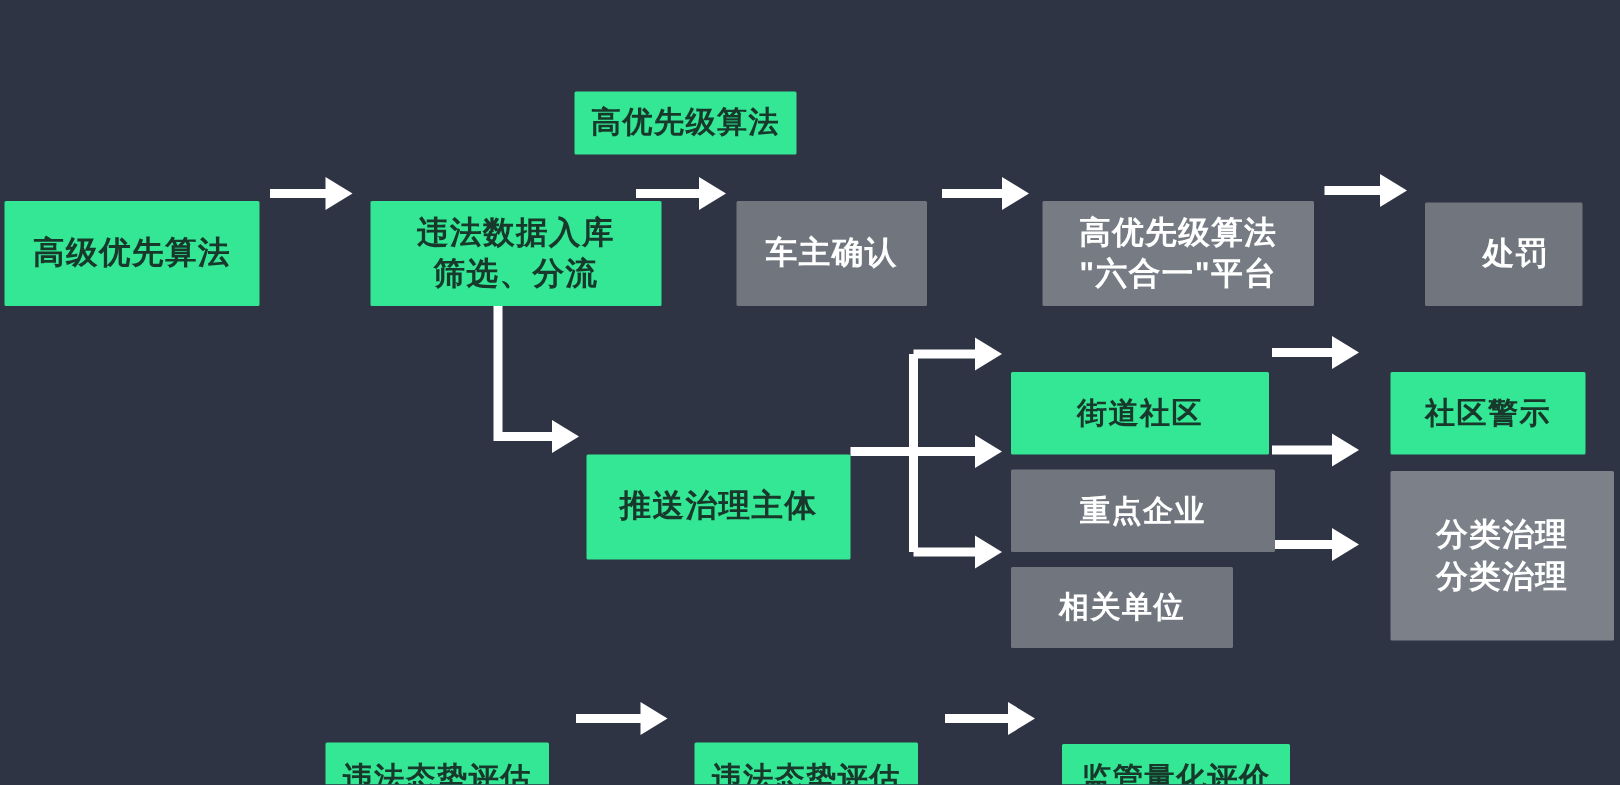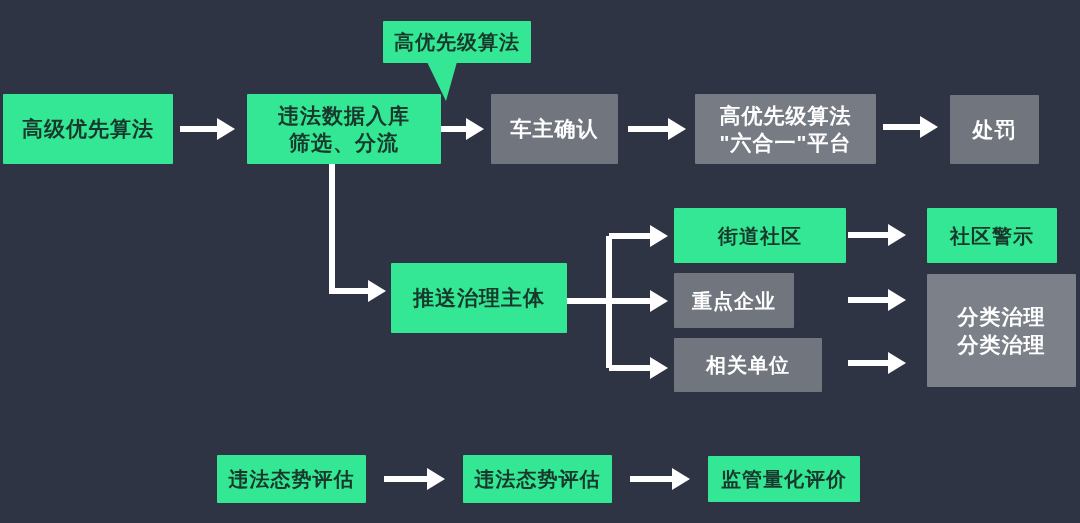--- a/index.html
+++ b/index.html
@@ -23,38 +23,39 @@
   .node{
     position:absolute;
     display:flex;flex-direction:column;
     align-items:center;justify-content:center;
     text-align:right;
     font-weight:700;
     font-size:21px;
     line-height:1.3;
     border-radius:1px;
     letter-spacing:1px;
+    margin-top:40px;
   }
   .green{background:var(--green);color:var(--ink-on-green);}
   .gray{background:var(--gray);color:var(--white);}
   .gray-light{background:var(--gray-light);color:var(--white);}
   .gray-big{background:var(--gray-big);color:var(--white);}
 
   
   .n-priority  {left:3px;   top:94px;  width:170px; height:70px;}
   .n-intake    {left:247px; top:94px;  width:194px; height:70px;}
   .n-owner     {left:491px; top:94px;  width:127px; height:70px;}
   .n-platform  {left:695px; top:94px;  width:181px; height:70px;}
-  .n-punish    {left:950px; top:95px;  width:89px;  height:69px;}
+  .n-punish    {left:950px; top:95px;  width:89px;  height:69px;padding-left:16px;}
   
   .callout     {left:383px; top:21px;  width:148px; height:42px; font-size:20px;}
   
   .n-push      {left:391px; top:263px; width:176px; height:70px;}
   .n-street    {left:674px; top:208px; width:172px; height:55px; font-size:20px;}
-  .n-enterprise{left:674px; top:273px; width:120px; height:55px; font-size:20px;}
+  .n-enterprise{left:674px; top:273px; width:176px; height:55px; font-size:20px;}
   .n-unit      {left:674px; top:338px; width:148px; height:54px; font-size:20px;}
   .n-warning   {left:927px; top:208px; width:130px; height:55px; font-size:20px;}
   .n-group     {left:927px; top:274px; width:149px; height:113px; font-size:21px;}
   
   .n-assess    {left:217px; top:455px; width:149px; height:48px; font-size:20px;}
   .n-action    {left:463px; top:455px; width:149px; height:48px; font-size:20px;}
   .n-eval      {left:708px; top:456px; width:152px; height:46px; font-size:20px;}
 
   .connectors{position:absolute;left:0;top:0;}
   .connectors path{stroke:var(--arrow);stroke-width:6;fill:none;}

